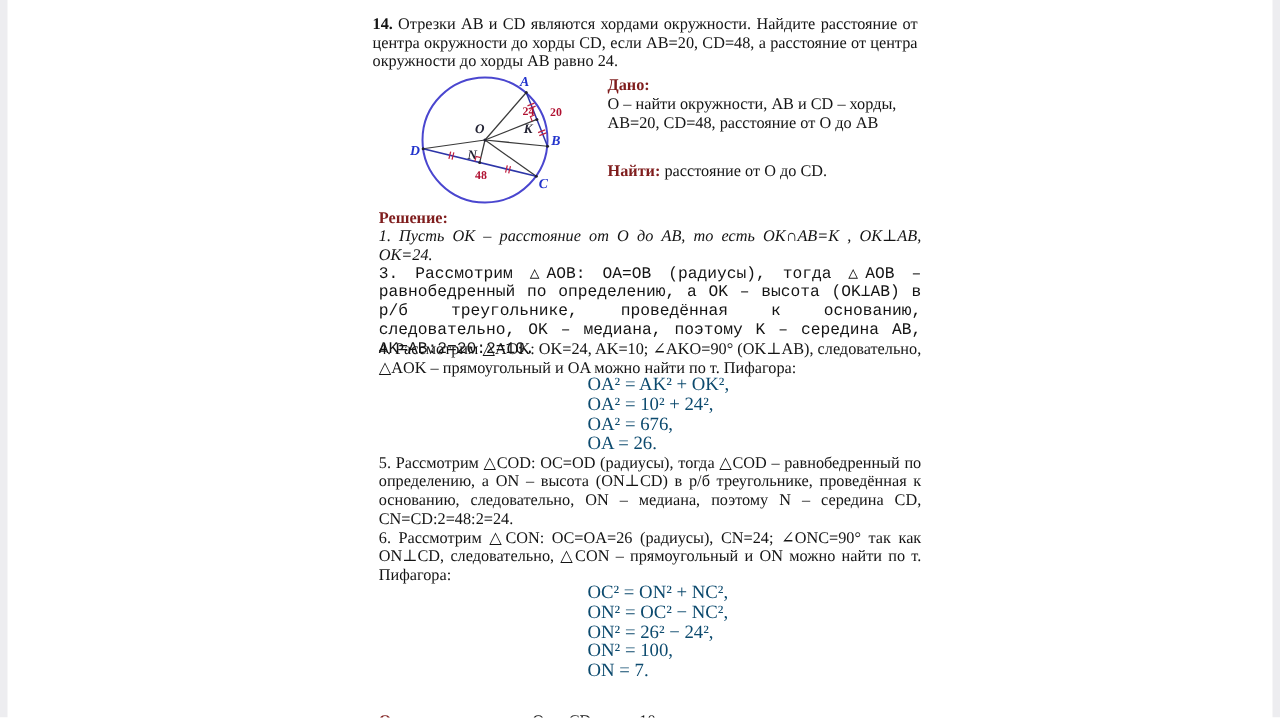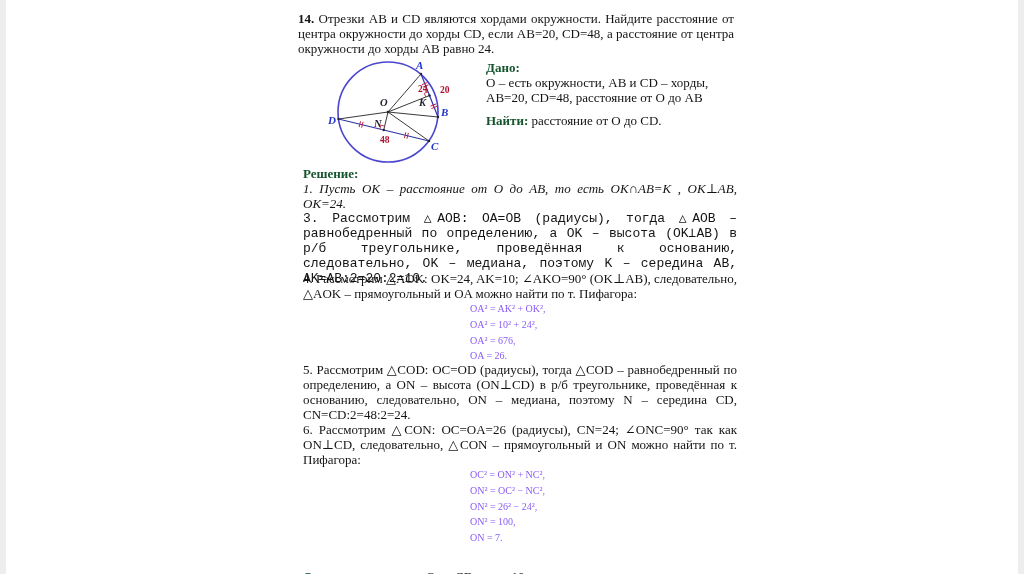--- a/index.html
+++ b/index.html
@@ -9,22 +9,22 @@
     position:relative;
     overflow:hidden;
     font-family:"Liberation Serif","DejaVu Serif",serif;
   }
   .edge { position:absolute; top:0; bottom:0; width:6px; background:#ededf0; }
   .edge.left { left:0; }
   .edge.right { right:0; }
   .slide { position:absolute; inset:0;border-radius:12px; }
   .txt { position:absolute; font-size:13px; line-height:15px; color:#141414; }
   .just { text-align:justify; }
-  .head { color:#14532d; font-weight:bold; }
-  .formulas { position:absolute; left:470px; font-size:10px; line-height:15.8px; color:#8b5cf6; }
+  .head { color:#7f1d1d; font-weight:bold; }
+  .formulas { position:absolute; left:470px; font-size:15px; line-height:15.8px; color:#0c4a6e; }
   svg text { font-family:"Liberation Serif","DejaVu Serif",serif; }
   .ptlabel  { font-size:11px; font-weight:bold; font-style:italic; fill:#2233cc; }
   .ptlabel2 { font-size:10.5px; font-weight:bold; font-style:italic; fill:#222233; }
   .measure  { font-size:9.5px; font-weight:bold; fill:#b01030; }
 </style>
 </head>
 <body>
 
 <div class="edge left"></div>
 <div class="edge right"></div>
@@ -86,23 +86,23 @@
     <text x="91" y="51" class="ptlabel2">K</text>
     <text x="46" y="72" class="ptlabel2">N</text>
 
     <text x="90" y="37" class="measure">24</text>
     <text x="112" y="38" class="measure">20</text>
     <text x="52" y="88" class="measure">48</text>
   </svg>
 
   <div class="txt" style="left:486px; top:60px; width:256px;">
     <div class="head">Дано:</div>
-    <div>O – есть окружности, AB и CD – хорды,</div>
+    <div>O – найти окружности, AB и CD – хорды,</div>
     <div>AB=20, CD=48, расстояние от O до AB</div>
-    <div style="margin-top:8px;">
+    <div style="margin-top:24px;">
       <span class="head">Найти:</span><span> расстояние от O до CD.</span>
     </div>
   </div>
 
   <div class="txt head" style="left:303px; top:166px;">Решение:</div>
 
   <div class="txt just" style="left:303px; top:181px; width:434px;font-style:italic;">1. Пусть OK – расстояние от O до AB, то есть OK∩AB=K , OK⊥AB, OK=24.</div>
   <div class="txt just" style="left:303px; top:211px; width:434px;font-family:Liberation Mono, monospace;">3. Рассмотрим △AOB: OA=OB (радиусы), тогда △AOB – равнобедренный по определению, а OK – высота (OK⊥AB) в р/б треугольнике, проведённая к основанию, следовательно, OK – медиана, поэтому K – середина AB, AK=AB:2=20:2=10.</div>
   <div class="txt just" style="left:303px; top:271px; width:434px;">4. Рассмотрим △AOK: OK=24, AK=10; ∠AKO=90° (OK⊥AB), следовательно, △AOK – прямоугольный и OA можно найти по т. Пифагора:</div>
 

